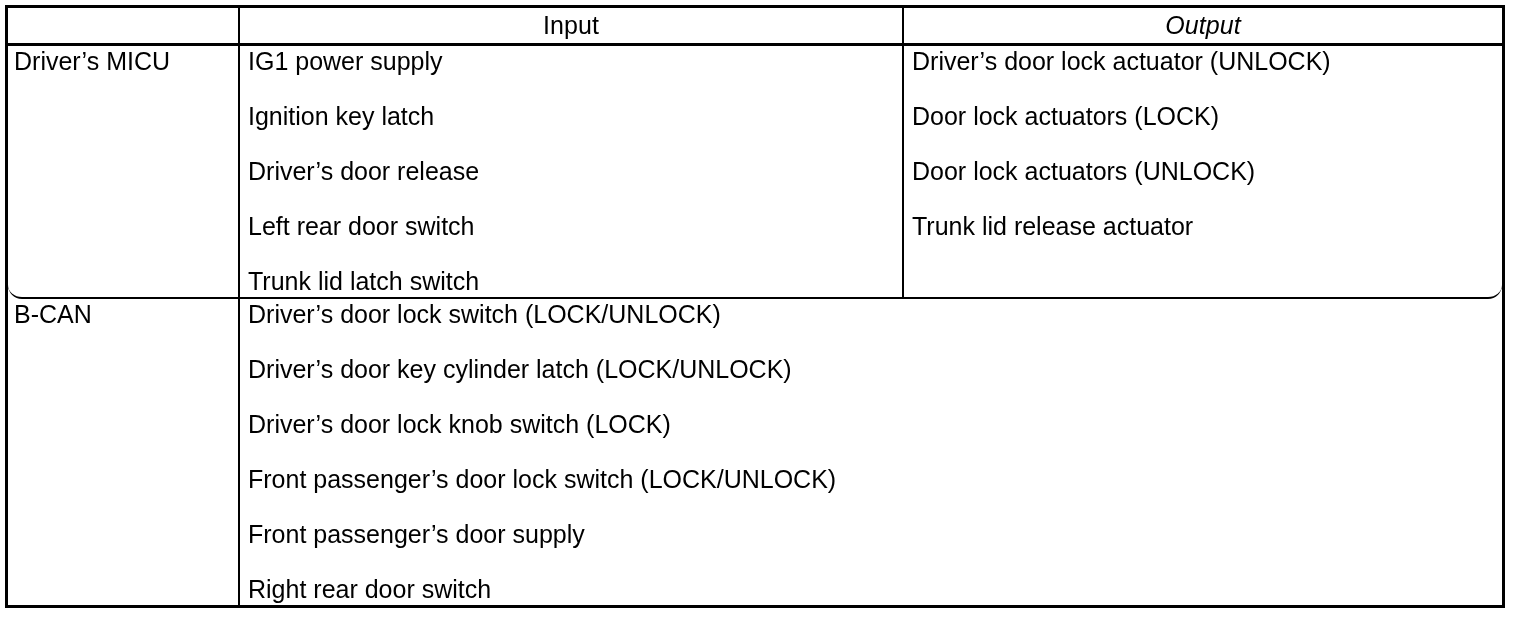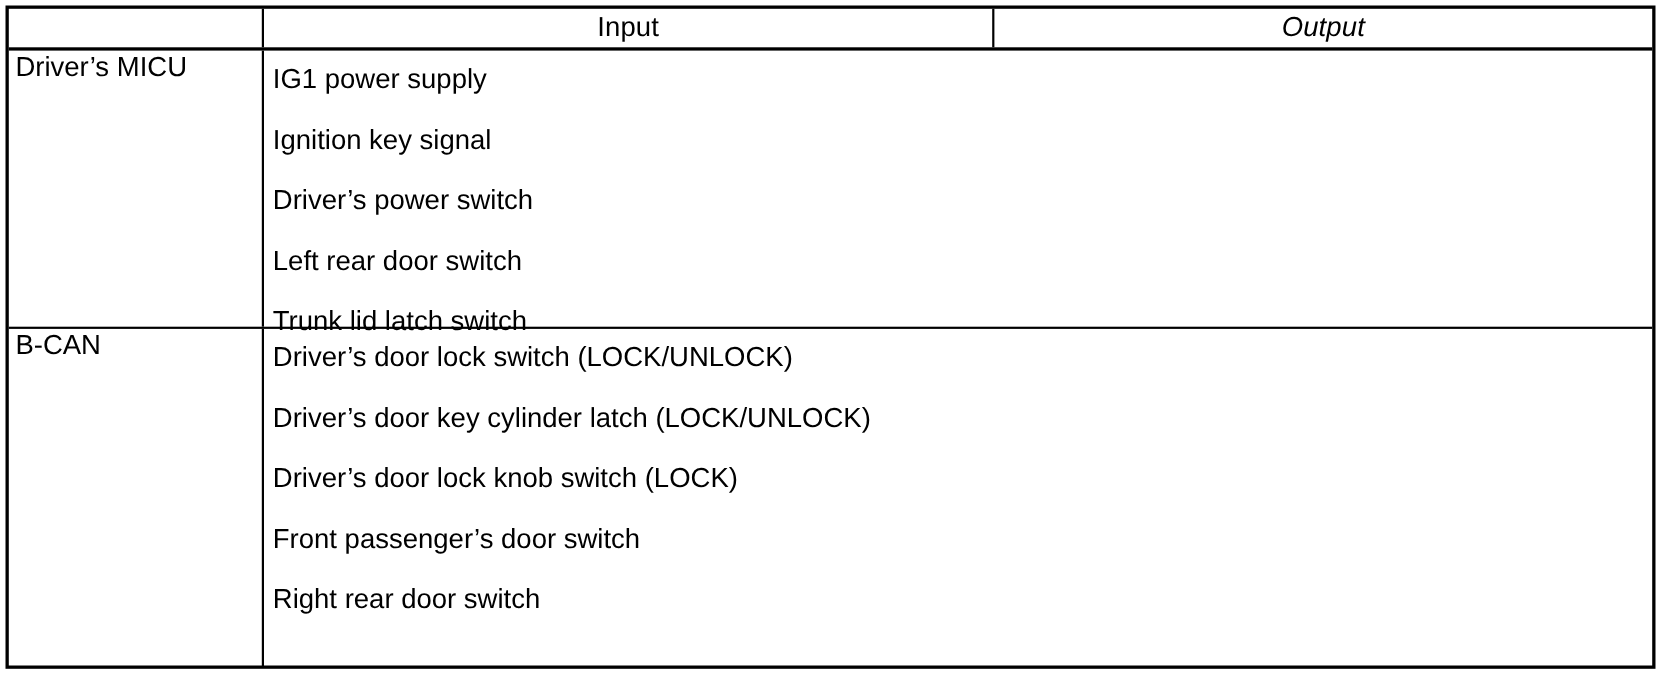--- a/index.html
+++ b/index.html
@@ -67,21 +67,21 @@
     right: 0;
     bottom: 0;
   }
 
   .section {
     position: relative;
     display: flex;
     box-sizing: border-box;
     width: 100%;
   }
-  .section-micu  { height: 253px; border-bottom: 2px solid #000000; }
+  .section-micu  { height: 253px; border-bottom: 2px solid #000000; border-radius: 14px; }
   .section-bcan  { height: 307px; }
 
   .cell {
     box-sizing: border-box;
     padding: 0;
     position: relative;
   }
   .cell-module { width: 230px; }
   .cell-input  { width: 664px; border-left: 2px solid #000000; }
   .cell-output { flex: 1 1 auto; border-left: 2px solid #000000; }
@@ -99,21 +99,21 @@
   .entry-list {
     position: absolute;
     left: 8px;
     top: 0;
     right: 4px;
   }
   .entry {
     height: 55px;
     font-size: 25px;
     line-height: 1;
-    padding-top: 14px;
+    padding-top: 3px;
     white-space: nowrap;
     box-sizing: border-box;
   }
 </style>
 </head>
 <body>
 
 <div class="sheet">
 
   <div class="io-table">
@@ -128,42 +128,51 @@
 
       <div class="section section-micu">
 
         <div class="cell cell-module">
           <div class="module-label">Driver’s MICU</div>
         </div>
 
         <div class="cell cell-input">
           <div class="entry-list">
             <div class="entry">IG1 power supply</div>
-            <div class="entry">Ignition key signal</div>
-            <div class="entry">Driver’s power switch</div>
+            <div class="entry">Ignition key latch</div>
+            <div class="entry">Driver’s door release</div>
             <div class="entry">Left rear door switch</div>
             <div class="entry">Trunk lid latch switch</div>
           </div>
         </div>
 
+        <div class="cell cell-output">
+          <div class="entry-list">
+            <div class="entry">Driver’s door lock actuator (UNLOCK)</div>
+            <div class="entry">Door lock actuators (LOCK)</div>
+            <div class="entry">Door lock actuators (UNLOCK)</div>
+            <div class="entry">Trunk lid release actuator</div>
+          </div>
+        </div>
 
       </div>
 
       <div class="section section-bcan">
 
         <div class="cell cell-module">
           <div class="module-label">B-CAN</div>
         </div>
 
         <div class="cell cell-input">
           <div class="entry-list">
             <div class="entry">Driver’s door lock switch (LOCK/UNLOCK)</div>
             <div class="entry">Driver’s door key cylinder latch (LOCK/UNLOCK)</div>
             <div class="entry">Driver’s door lock knob switch (LOCK)</div>
-            <div class="entry">Front passenger’s door switch</div>
+            <div class="entry">Front passenger’s door lock switch (LOCK/UNLOCK)</div>
+            <div class="entry">Front passenger’s door supply</div>
             <div class="entry">Right rear door switch</div>
           </div>
         </div>
 
 
       </div>
 
     </div>
 
   </div>

